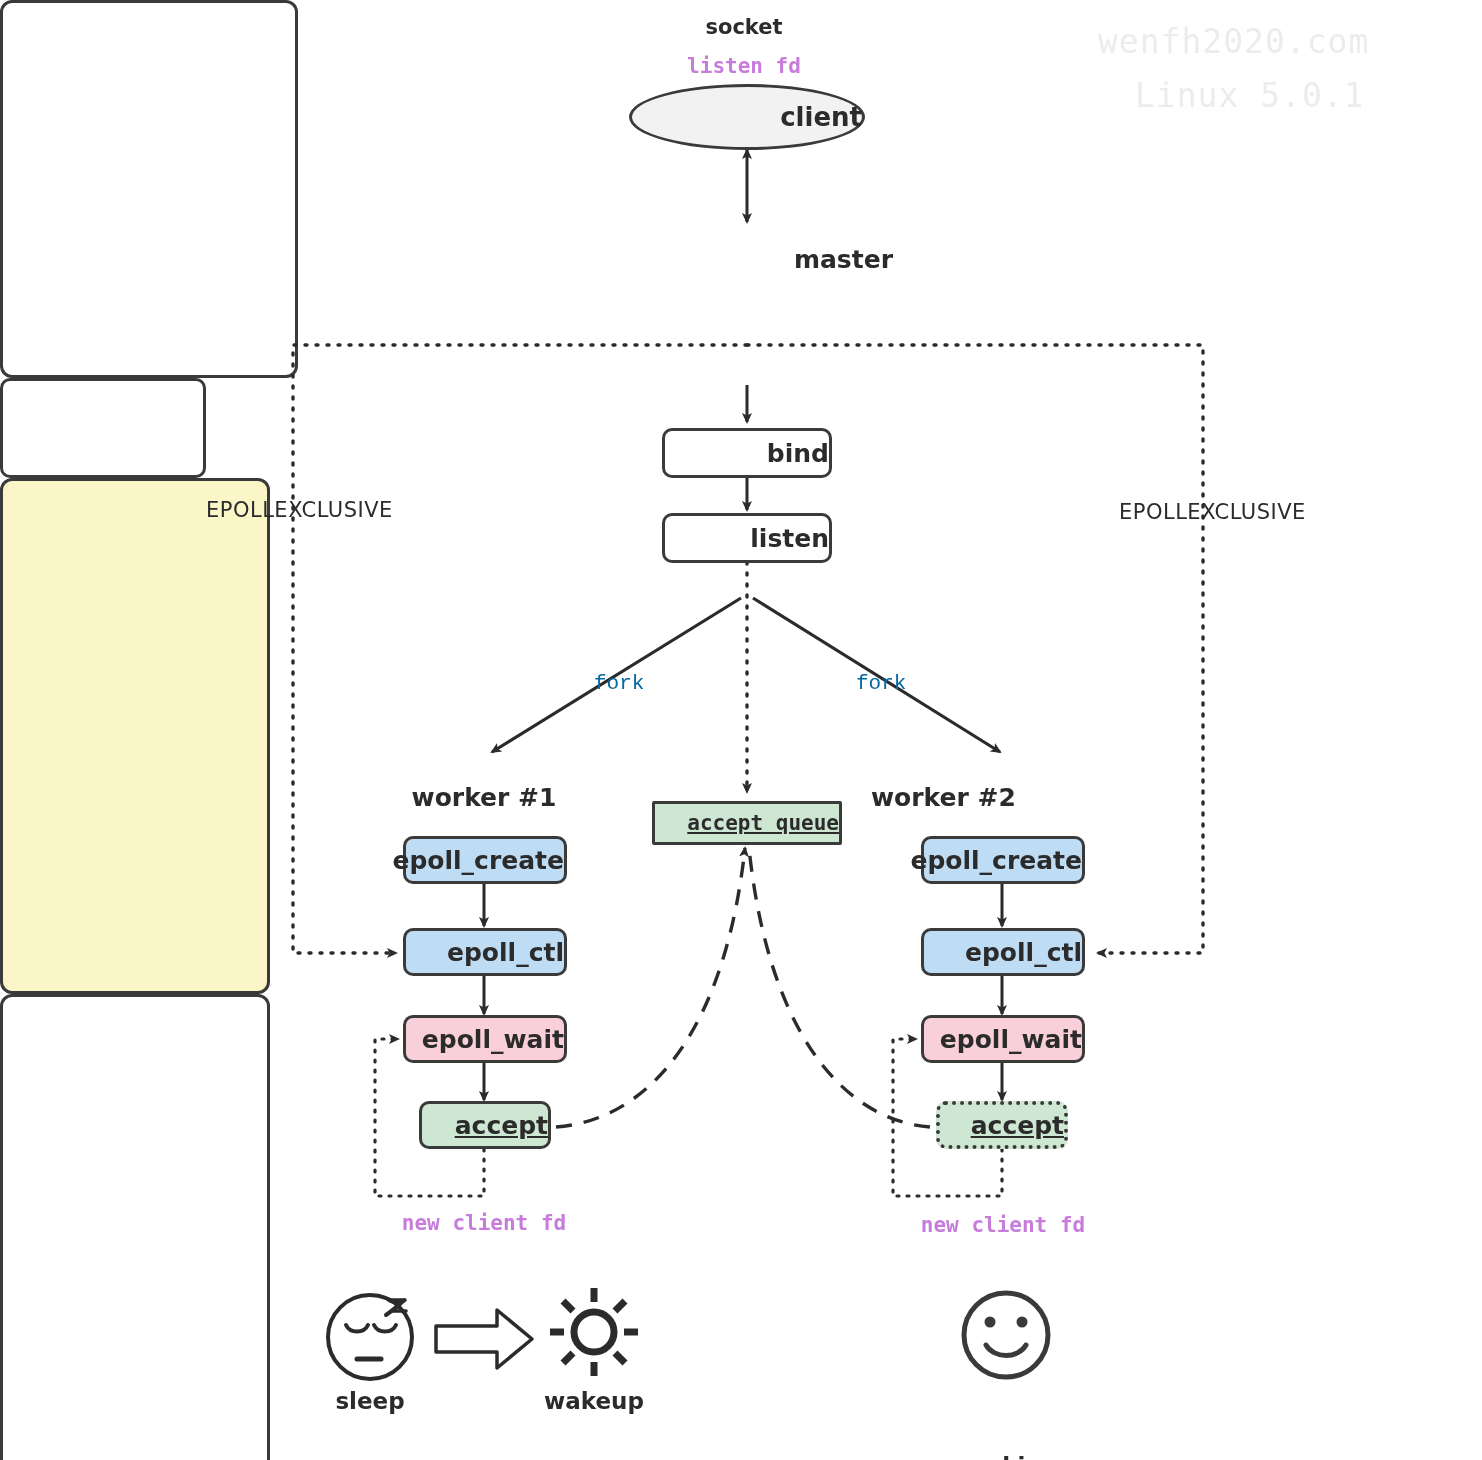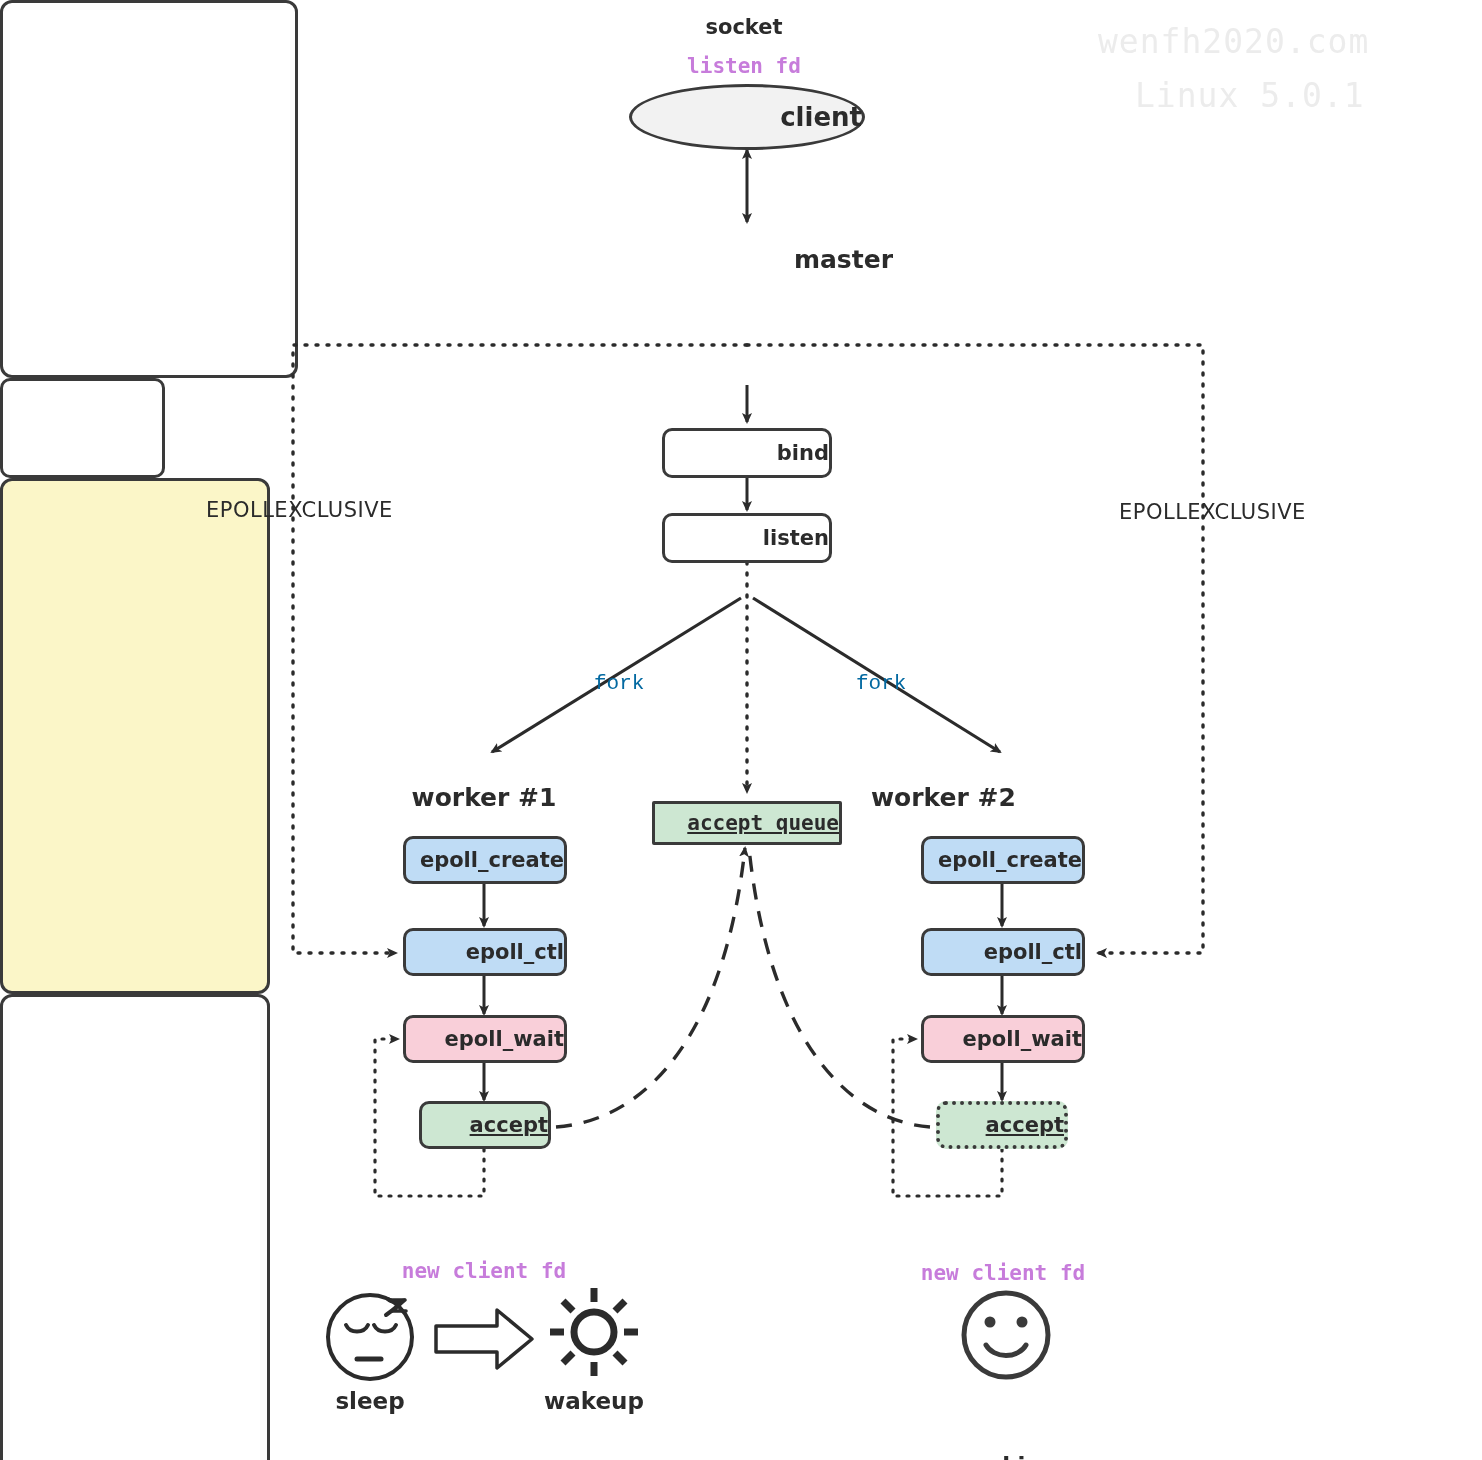--- a/index.html
+++ b/index.html
@@ -75,21 +75,21 @@
     font-family: "DejaVu Sans", sans-serif;
     white-space: nowrap;
     color: #2b2b2b;
   }
   .sys-box {
     border: 3px solid #3a3a3a;
     border-radius: 10px;
     background: #ffffff;
     font-family: "DejaVu Sans", sans-serif;
     font-weight: bold;
-    font-size: 21px;
+    font-size: 25px;
   }
   .sys-box.blue   { background: #bfdcf5; }
   .sys-box.pink   { background: #f9cfd9; }
   .sys-box.green  { background: #cde7d2; text-decoration: underline; }
   .sys-box.dotted { border-style: dotted; border-width: 4px; }
   .sys-box.sq     { border-radius: 2px; border-width: 3px; }
   .socket-box {
     border: 3px solid #3a3a3a;
     border-radius: 10px;
     background: #ffffff;
@@ -135,21 +135,20 @@
     font-size: 21px;
   }
   .newfd {
     position: absolute;
     font-family: "DejaVu Sans Mono", monospace;
     font-weight: bold;
     font-size: 21px;
     color: #c77cdb;
     white-space: nowrap;
     text-align: center;
-    margin-top: 48px;
   }
 </style>
 </head>
 <body>
 
 <div id="stage">
 
   <div class="watermark" style="left:1098px; top:22px;">wenfh2020.com</div>
   <div class="watermark" style="left:1135px; top:76px;">Linux 5.0.1</div>
 
@@ -242,21 +241,21 @@
     </g>
   </svg>
 
   <div class="node ellipse-client" style="left:629px; top:84px; width:236px; height:66px;">
     <span>client</span>
   </div>
 
   <div class="proc-box round" style="left:601px; top:226px; width:292px; height:372px;"></div>
   <div class="proc-title" style="left:601px; top:245px; width:292px; text-align:right;">master</div>
 
-  <div class="socket-box" style="left:662px; top:285px; width:165px; height:100px;">
+  <div class="socket-box" style="left:662px; top:285px; width:206px; height:100px;">
     <div class="socket-label" style="top:15px;">socket</div>
     <div class="socket-label purple" style="top:54px;">listen fd</div>
   </div>
 
   <div class="node sys-box" style="left:662px; top:428px; width:170px; height:50px;">
     <span>bind</span>
   </div>
 
   <div class="node sys-box" style="left:662px; top:513px; width:170px; height:50px;">
     <span>listen</span>

